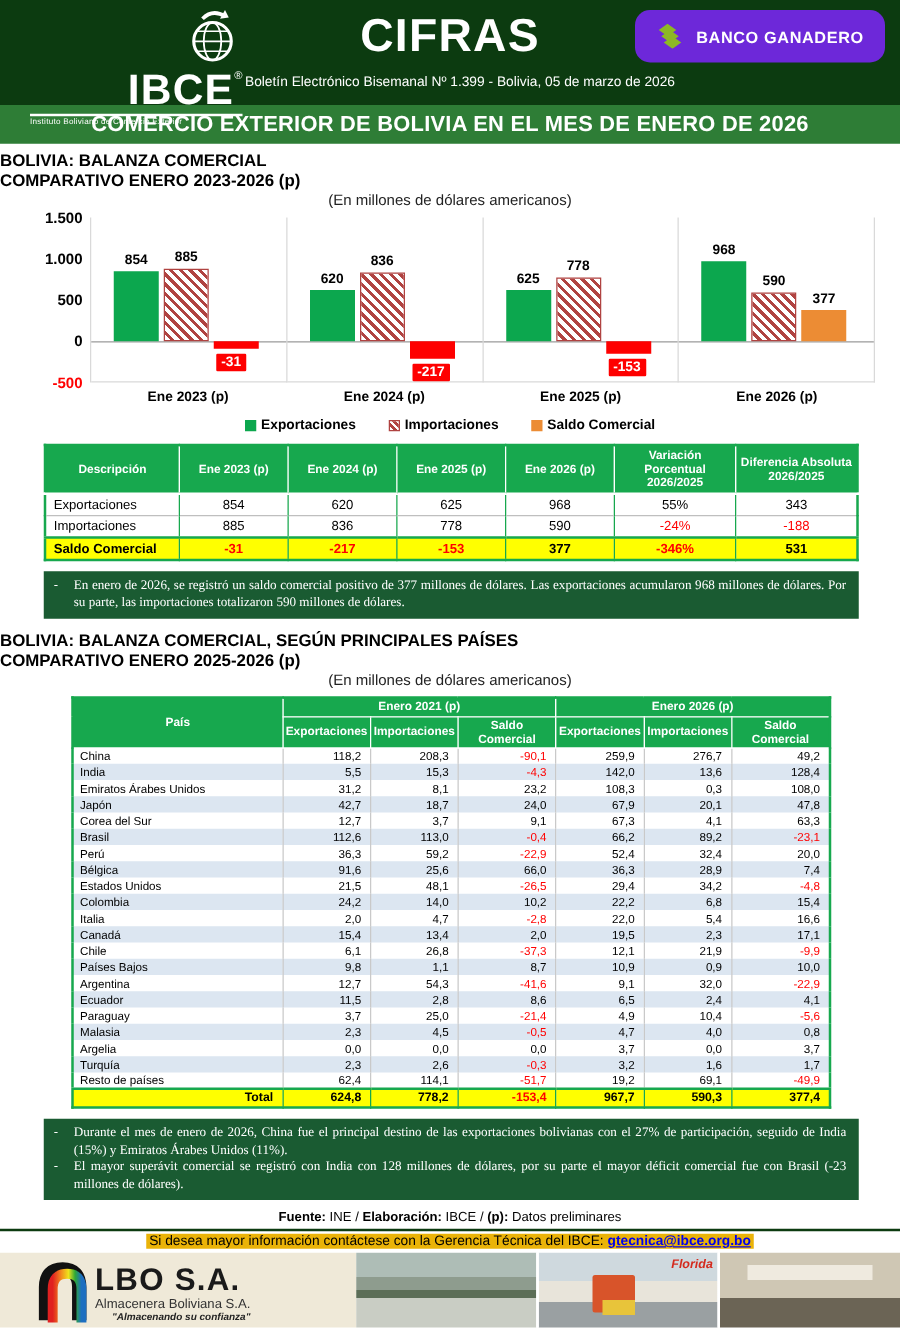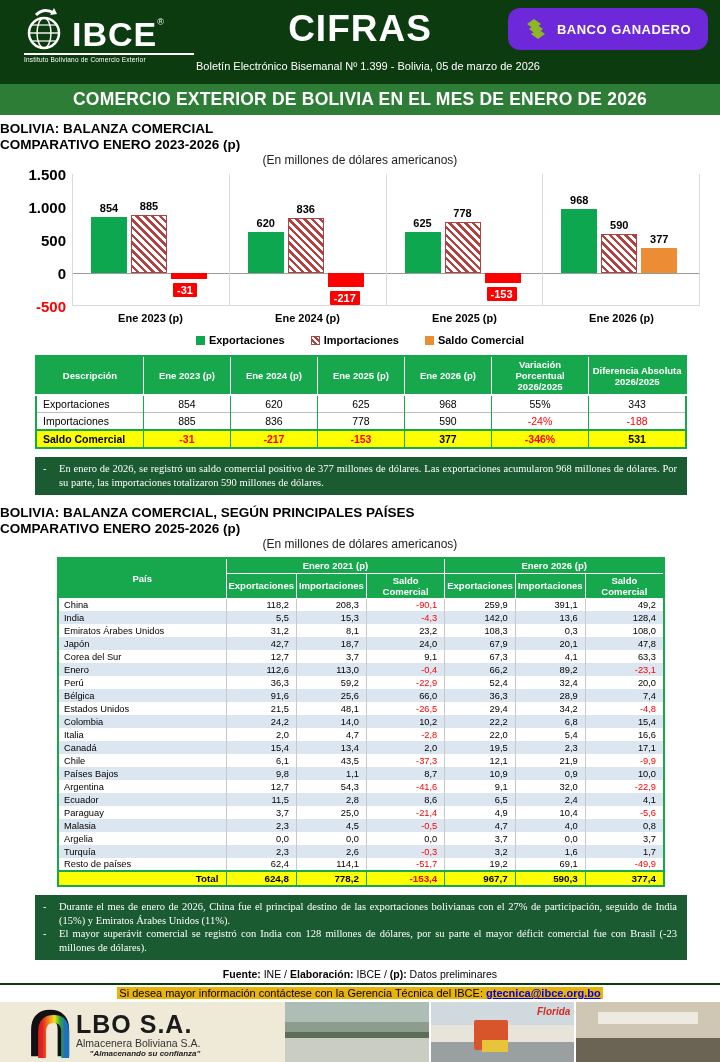--- a/index.html
+++ b/index.html
@@ -4,41 +4,41 @@
 <style>
   * { margin:0; padding:0; box-sizing:border-box; }
   html,body { width:720px; }
   body { width:720px; height:1062px; overflow:hidden; background:#fff;
          font-family:"Liberation Sans", sans-serif; color:#000; }
   .page { width:720px; height:1062px; position:relative; background:#fff; }
 
   
   .hdr { background:#0c3b10; height:84px; position:relative; color:#fff; }
   .ibce-logo { position:absolute; left:24px; top:7px; width:170px; }
-  .ibce-top { display:flex; align-items:flex-end; gap:4px; }
+  .ibce-top { display:flex; align-items:flex-end; gap:4px;flex-direction:column; }
   .ibce-word { font-size:34px; font-weight:bold; letter-spacing:1px; line-height:34px; }
   .ibce-reg { font-size:9px; vertical-align:top; }
   .ibce-sub { font-size:6.5px; border-top:2px solid #fff; margin-top:2px; padding-top:1px;
               letter-spacing:.2px; white-space:nowrap; }
   .cifras { position:absolute; left:0; right:0; top:8px; text-align:center;
             font-size:37px; font-weight:bold; letter-spacing:1px; }
   .bank { position:absolute; right:12px; top:8px; background:#6d28d9; border-radius:12px;
           width:200px; height:42px; display:flex; align-items:center; justify-content:center; gap:8px; }
   .bank-txt { font-size:13px; font-weight:bold; letter-spacing:.5px; }
   .bulletin { position:absolute; left:0; right:0; top:60px; text-align:center; font-size:11px;padding-left:16px; }
   .banner { background:#2e7d36; color:#fff; text-align:center; font-weight:bold;
             font-size:17.5px; height:31px; line-height:31px; letter-spacing:.2px; }
 
   
   .chart-sec { padding-top:6px; }
   .ct { text-align:left; font-weight:bold; font-size:13.5px; line-height:16px; }
   .csub { text-align:center; font-size:12px; color:#222; line-height:15px; margin-bottom:6px; }
   .chart-row { display:flex; margin:4px 20px 0 28px; }
   .y-axis { width:44px; position:relative; height:132px; }
-  .y-tick { position:absolute; right:6px; font-size:15px; font-weight:bold; transform:translateY(-50%);margin-left:39px; }
+  .y-tick { position:absolute; right:6px; font-size:12px; font-weight:bold; transform:translateY(-50%);margin-left:39px; }
   .y-tick.neg { color:#ff0000; }
   .plot { position:relative; height:132px; flex:1; display:flex; border-left:1px solid #d9d9d9; }
   .grp { position:relative; width:25%; border-right:1px solid #d9d9d9; border-bottom:1px solid #d9d9d9; }
   .zero-line { position:absolute; left:0; right:0; top:99px; height:1px; background:#9b9b9b; }
   .bar { position:absolute; width:36px; }
   .bar-exp { background:#0ca74e; }
   .bar-imp { background:repeating-linear-gradient(45deg,#fff 0 3px,#b04341 3px 5.5px);
              border:1px solid #b04341; }
   .bar-sal-pos { background:#ec8c34; }
   .bar-sal-neg { background:#fe0000; }
@@ -300,21 +300,21 @@
             <th class="sub-h">Saldo Comercial</th>
           </tr>
       </thead>
       <tbody>
           <tr>
             <td>China</td>
             <td>118,2</td>
             <td>208,3</td>
             <td class="neg">-90,1</td>
             <td>259,9</td>
-            <td>391,1</td>
+            <td>276,7</td>
             <td>49,2</td>
           </tr>
           <tr class="alt">
             <td>India</td>
             <td>5,5</td>
             <td>15,3</td>
             <td class="neg">-4,3</td>
             <td>142,0</td>
             <td>13,6</td>
             <td>128,4</td>
@@ -340,21 +340,21 @@
           <tr>
             <td>Corea del Sur</td>
             <td>12,7</td>
             <td>3,7</td>
             <td>9,1</td>
             <td>67,3</td>
             <td>4,1</td>
             <td>63,3</td>
           </tr>
           <tr class="alt">
-            <td>Enero</td>
+            <td>Brasil</td>
             <td>112,6</td>
             <td>113,0</td>
             <td class="neg">-0,4</td>
             <td>66,2</td>
             <td>89,2</td>
             <td class="neg">-23,1</td>
           </tr>
           <tr>
             <td>Perú</td>
             <td>36,3</td>
@@ -405,21 +405,21 @@
             <td>15,4</td>
             <td>13,4</td>
             <td>2,0</td>
             <td>19,5</td>
             <td>2,3</td>
             <td>17,1</td>
           </tr>
           <tr>
             <td>Chile</td>
             <td>6,1</td>
-            <td>43,5</td>
+            <td>26,8</td>
             <td class="neg">-37,3</td>
             <td>12,1</td>
             <td>21,9</td>
             <td class="neg">-9,9</td>
           </tr>
           <tr class="alt">
             <td>Países Bajos</td>
             <td>9,8</td>
             <td>1,1</td>
             <td>8,7</td>

